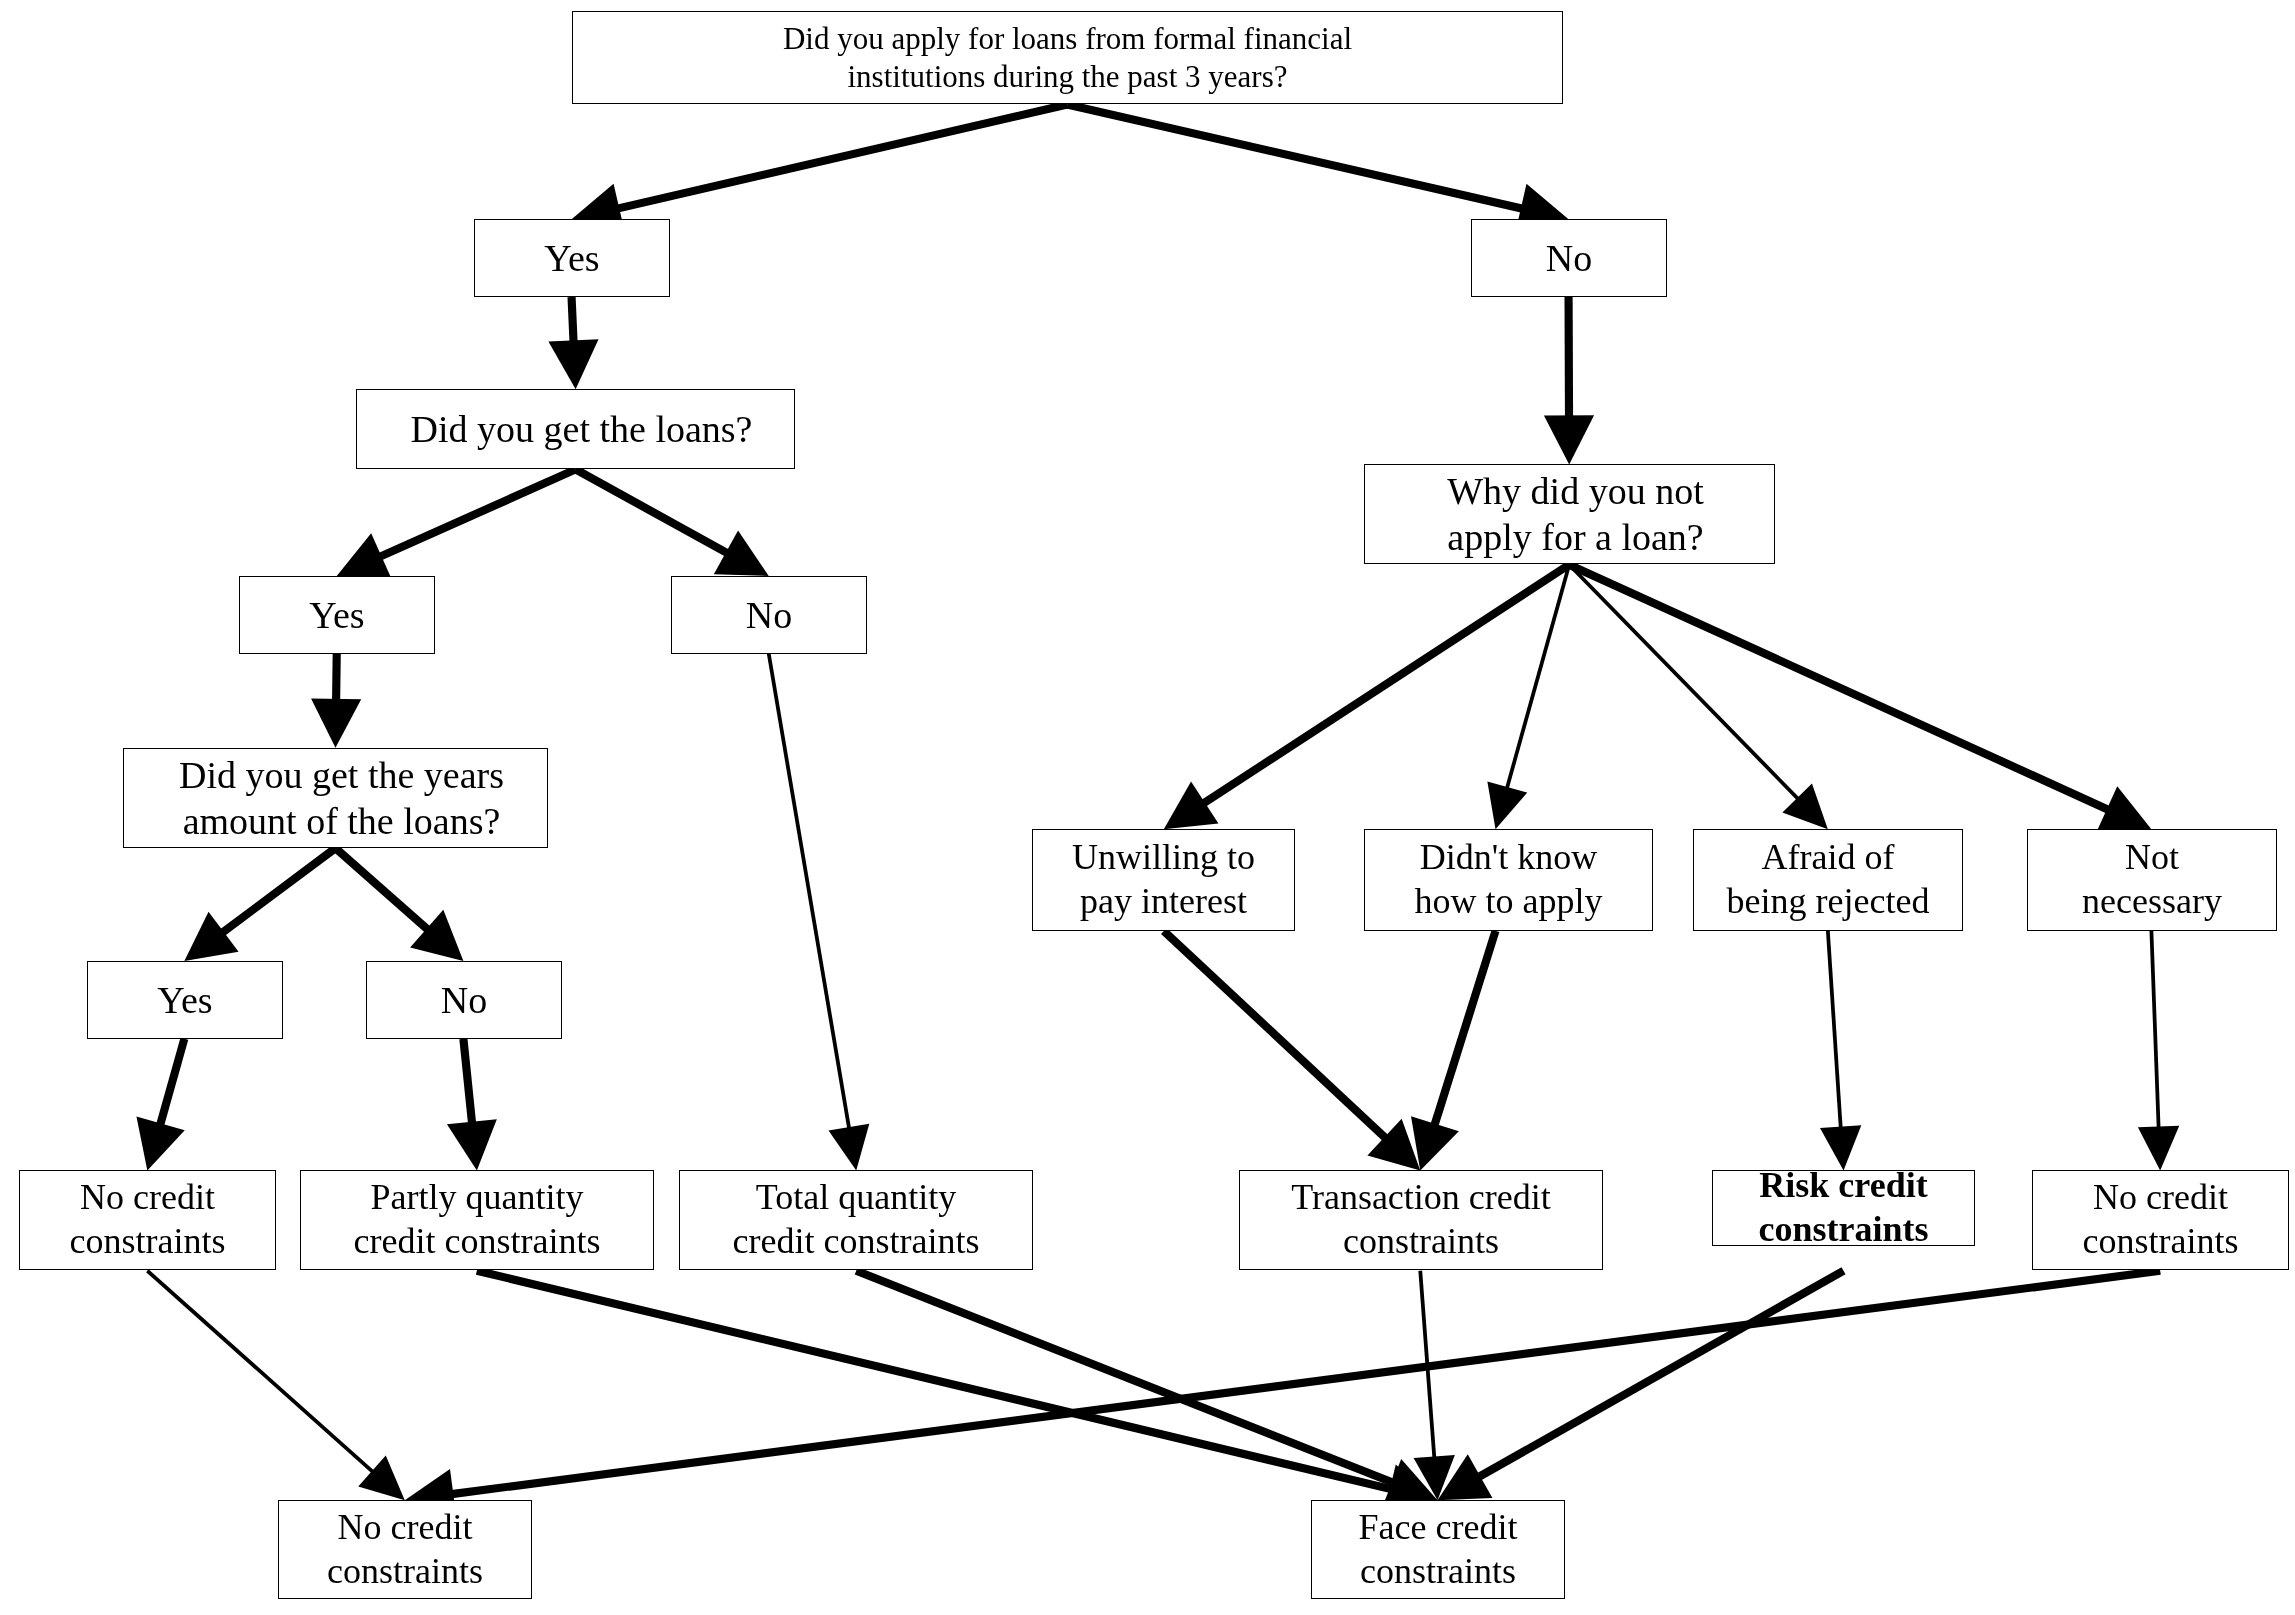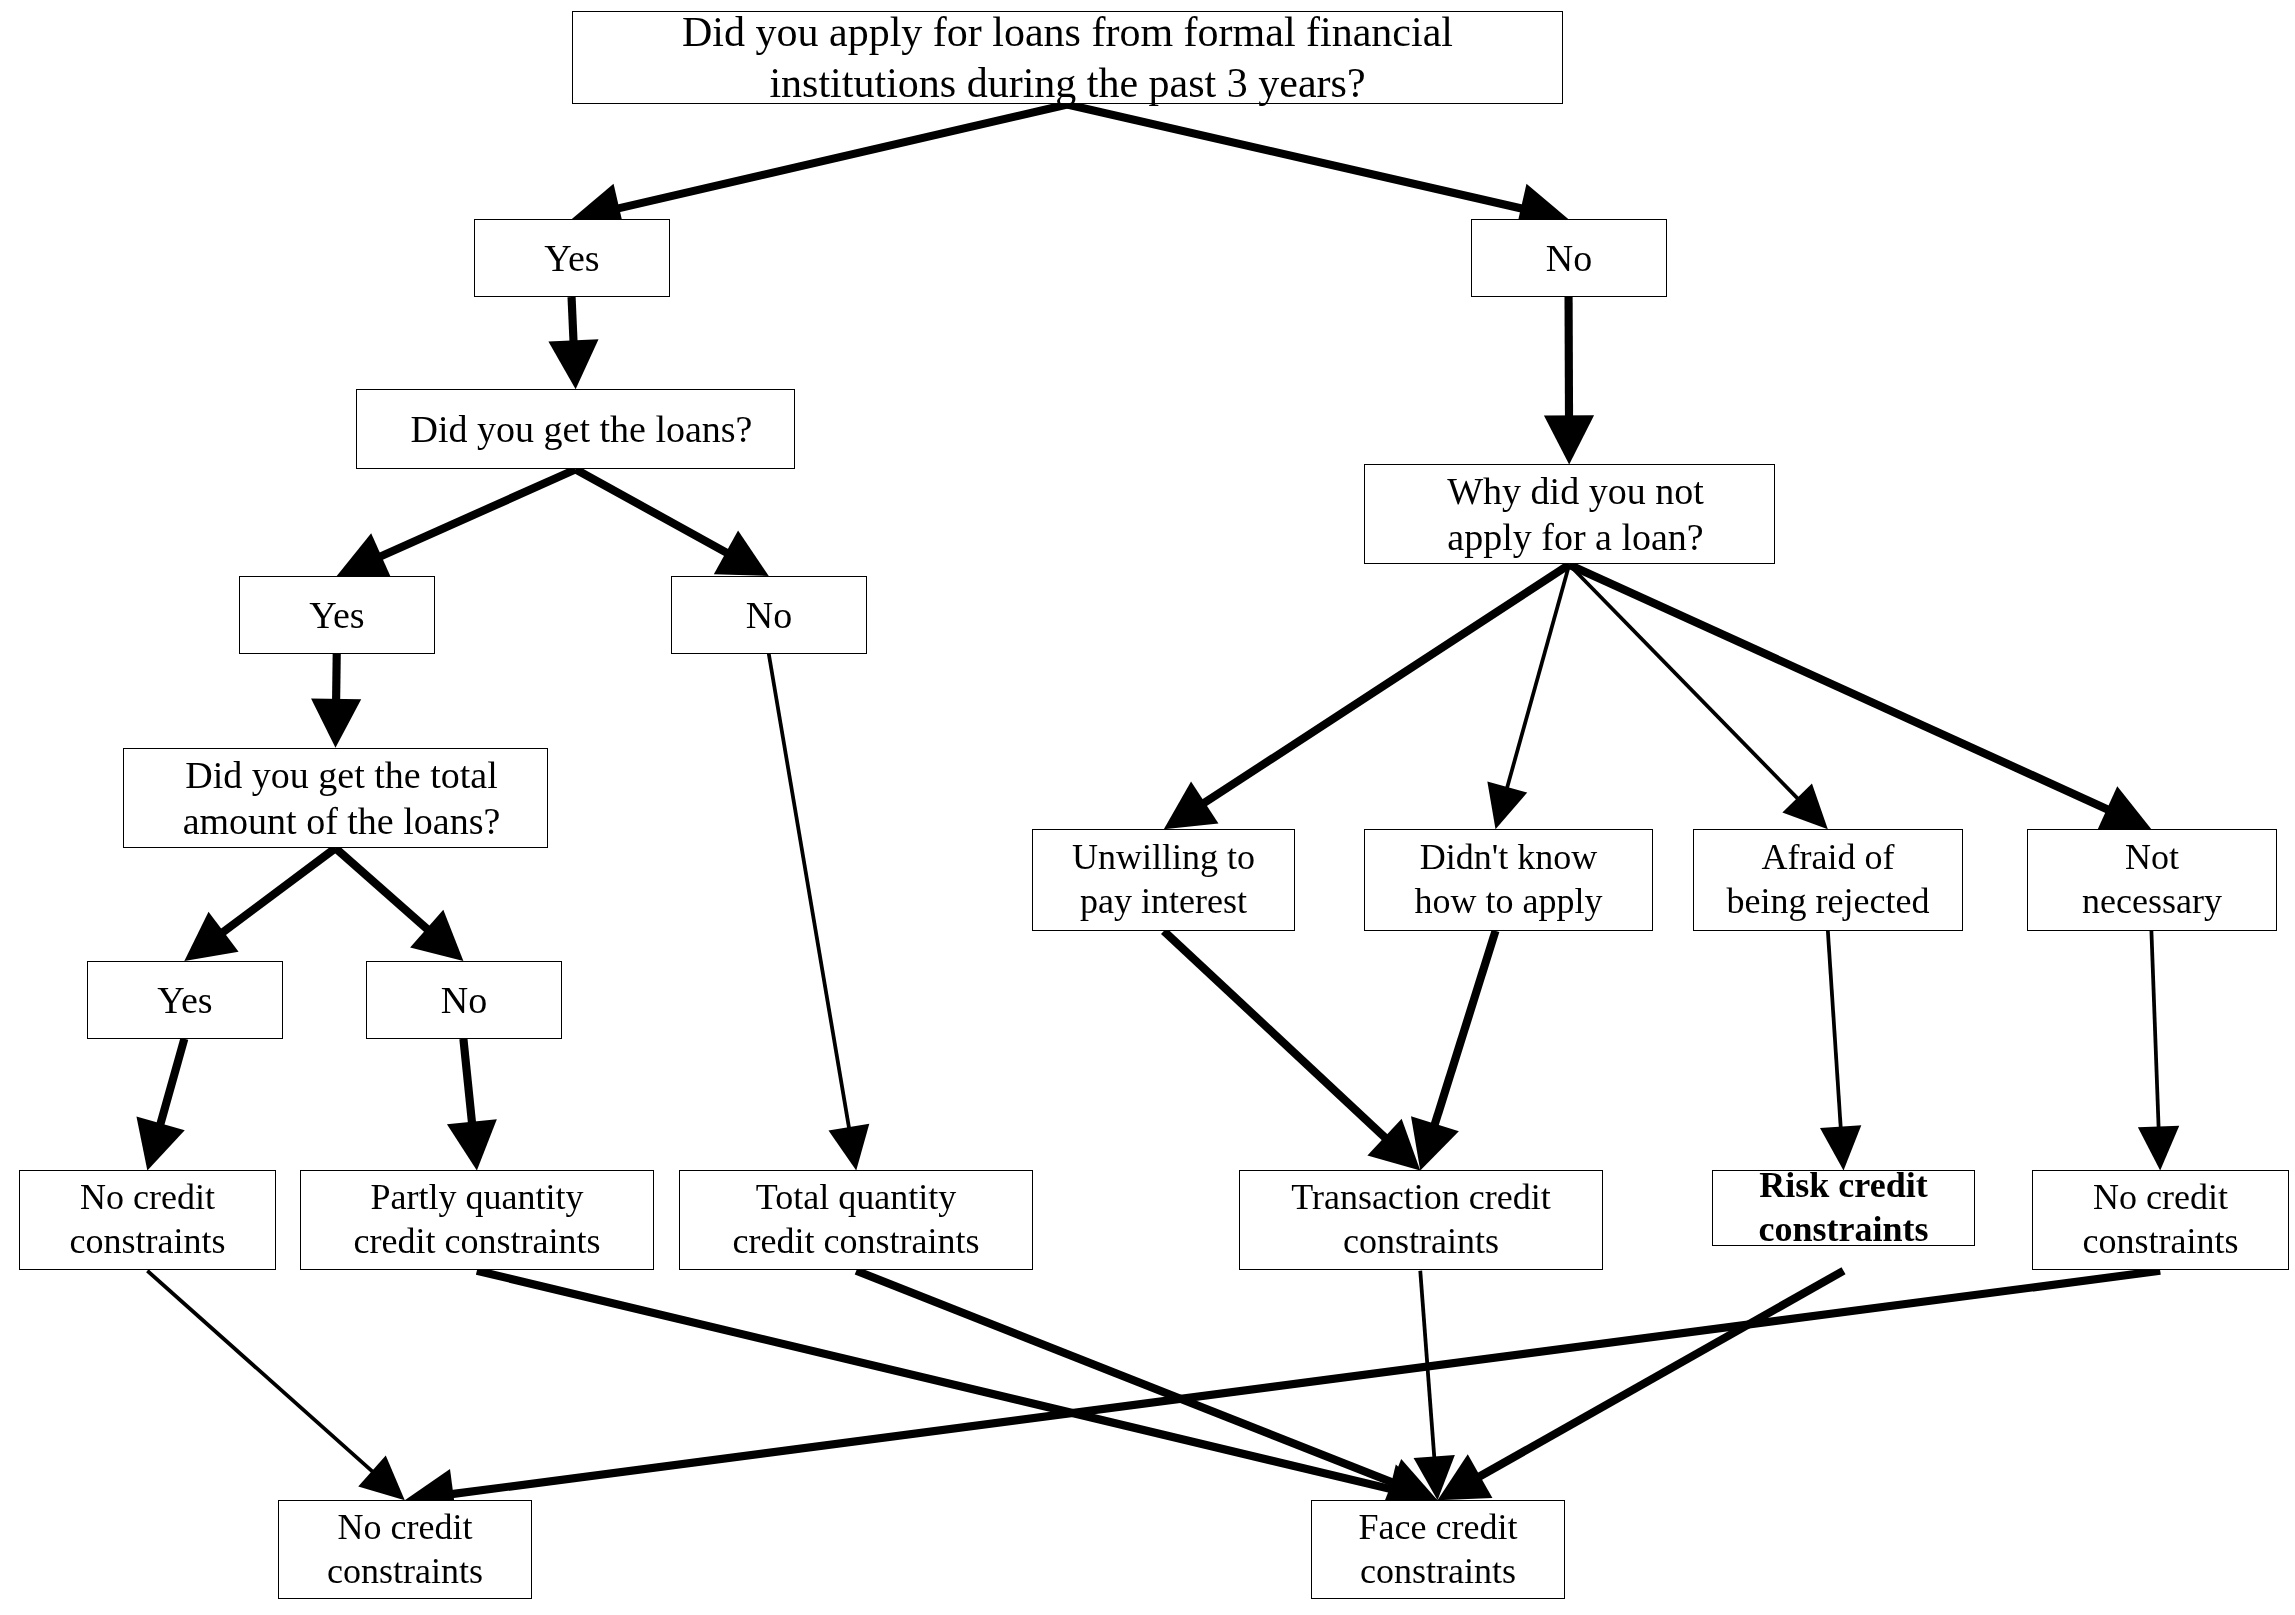--- a/index.html
+++ b/index.html
@@ -30,21 +30,21 @@
     border: 1.9px solid #000000;
     display: flex;
     align-items: center;
     justify-content: center;
     text-align: center;
     color: #000000;
     line-height: 1.22;
     white-space: pre-line;
     z-index: 2;
   }
-  .n-root   { font-size: 42px; }
+  .n-root   { font-size: 31px; }
   .n-q      { font-size: 38px; padding-left: 12px; }
   .n-yn     { font-size: 38px; }
   .n-reason { font-size: 36px; }
   .n-out    { font-size: 36px; }
 </style>
 </head>
 <body>
 
 <div id="canvas">
   <svg id="edges" viewBox="0 0 3660 2576" width="2295" height="1616" xmlns="http://www.w3.org/2000/svg">
@@ -156,21 +156,21 @@
   <div id="nodes">
       <div class="node n-root" style="left: 572px; top: 11.3px; width: 991px; height: 93px;"><span>Did you apply for loans from formal financial
 institutions during the past 3 years?</span></div>
       <div class="node n-yn" style="left: 474px; top: 219px; width: 196px; height: 78px;"><span>Yes</span></div>
       <div class="node n-yn" style="left: 1471px; top: 219px; width: 196px; height: 78px;"><span>No</span></div>
       <div class="node n-q" style="left: 356px; top: 389px; width: 439px; height: 80px;"><span>Did you get the loans?</span></div>
       <div class="node n-q" style="left: 1364px; top: 464px; width: 411px; height: 100px;"><span>Why did you not
 apply for a loan?</span></div>
       <div class="node n-yn" style="left: 239px; top: 576px; width: 196px; height: 78px;"><span>Yes</span></div>
       <div class="node n-yn" style="left: 671px; top: 576px; width: 196px; height: 78px;"><span>No</span></div>
-      <div class="node n-q" style="left: 123px; top: 748px; width: 425px; height: 100px;"><span>Did you get the total
+      <div class="node n-q" style="left: 123px; top: 748px; width: 425px; height: 100px;"><span>Did you get the years
 amount of the loans?</span></div>
       <div class="node n-yn" style="left: 87px; top: 961px; width: 196px; height: 78px;"><span>Yes</span></div>
       <div class="node n-yn" style="left: 366px; top: 961px; width: 196px; height: 78px;"><span>No</span></div>
       <div class="node n-reason" style="left: 1032px; top: 829px; width: 263px; height: 102px; justify-content: center;"><span>Unwilling to
 pay interest</span></div>
       <div class="node n-reason" style="left: 1364px; top: 829px; width: 289px; height: 102px;"><span>Didn't know
 how to apply</span></div>
       <div class="node n-reason" style="left: 1693px; top: 829px; width: 270px; height: 102px;"><span>Afraid of
 being rejected</span></div>
       <div class="node n-reason" style="left: 2027px; top: 829px; width: 250px; height: 102px;"><span>Not

